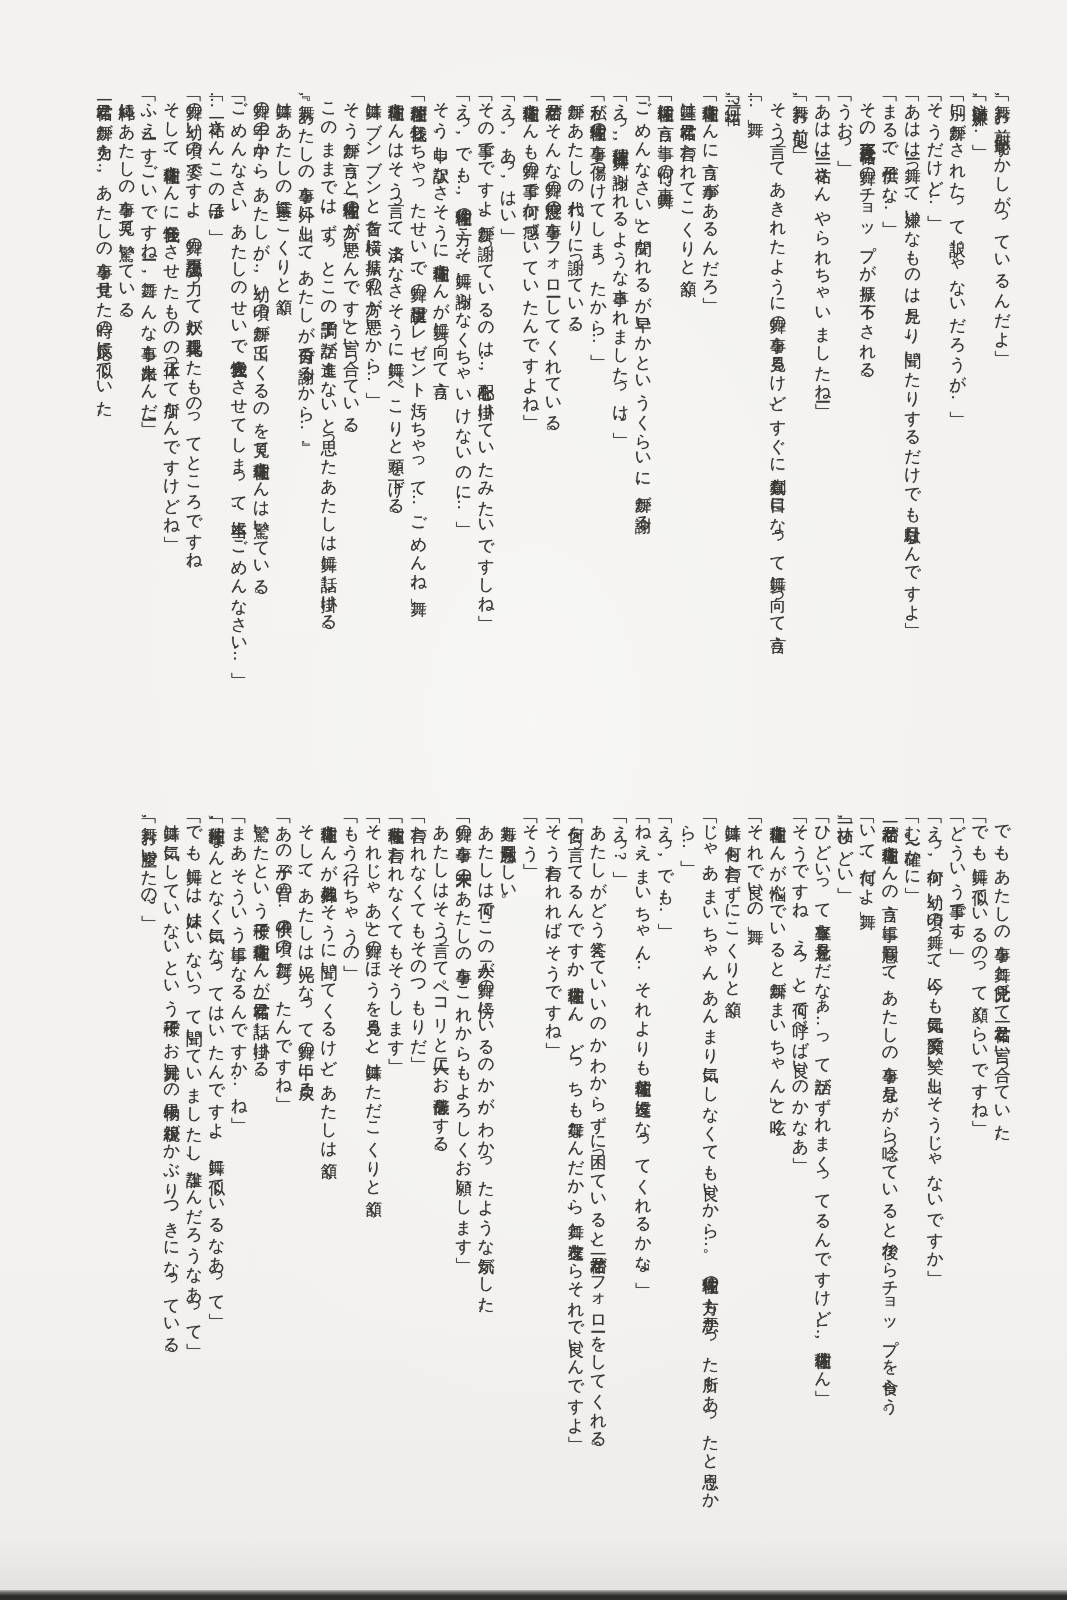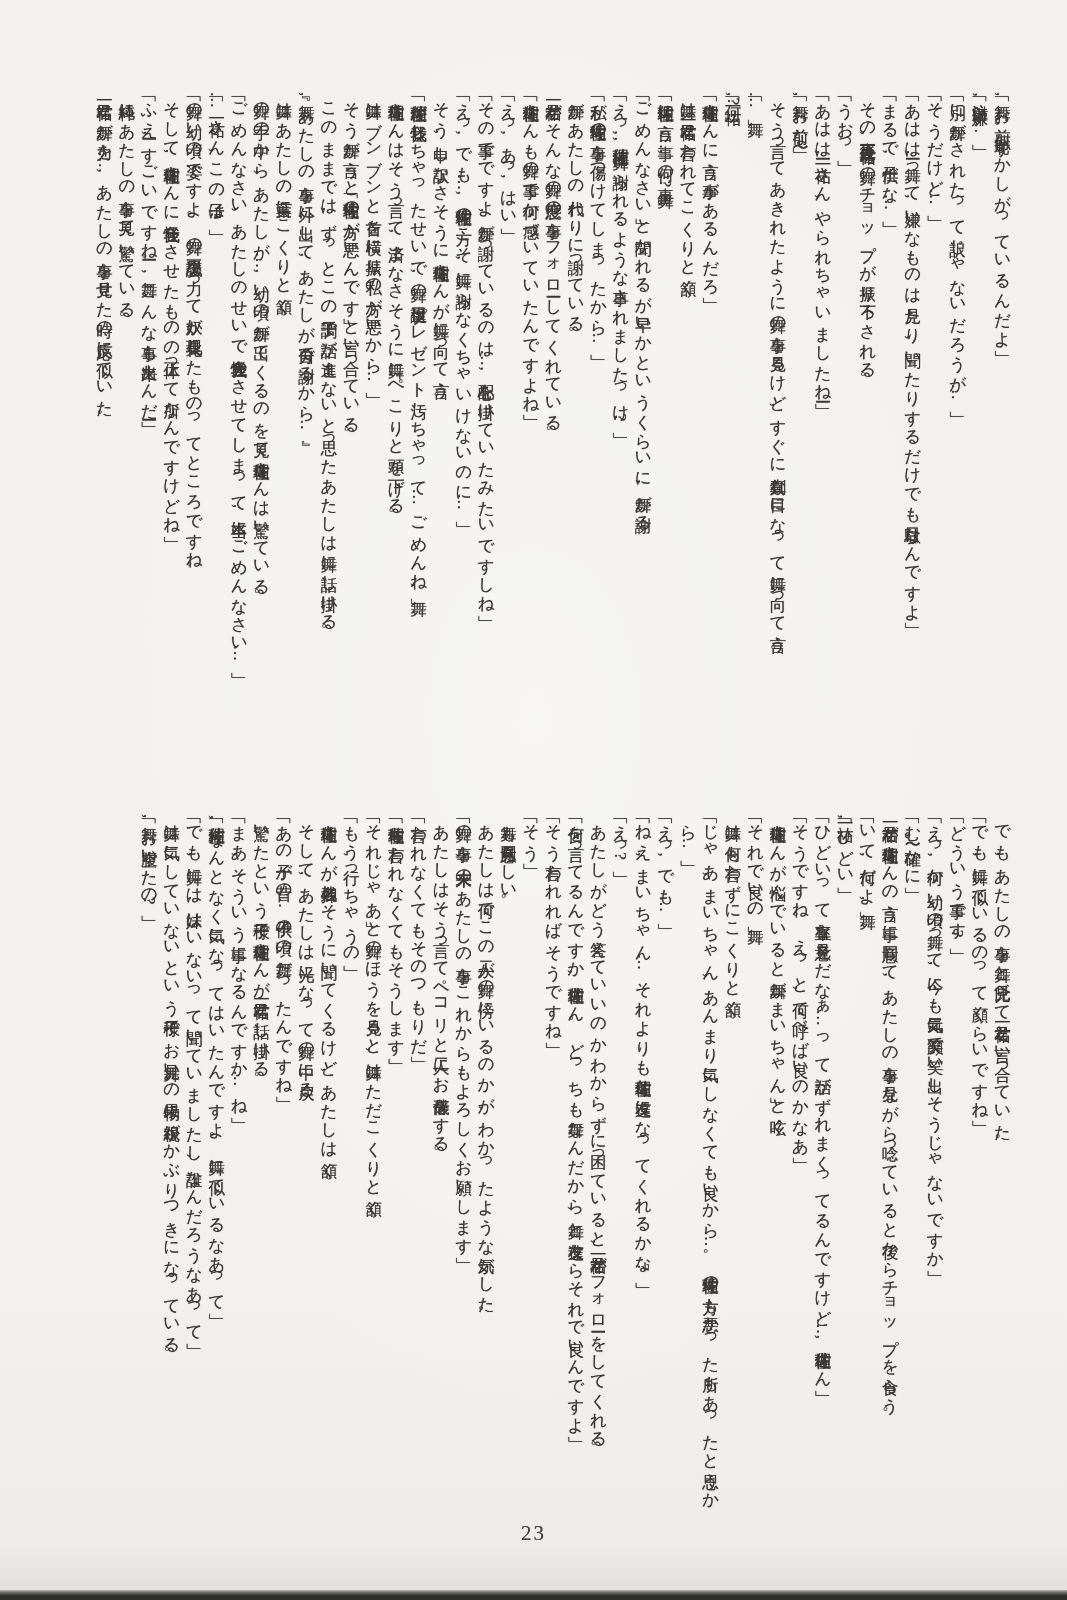--- a/index.html
+++ b/index.html
@@ -142,17 +142,16 @@
       <p class="col">そして,あたしは光になって舞の中に戻る。</p>
       <p class="col">「あの子が昔の…子供の頃の舞だったんですね」</p>
       <p class="col">驚いたという様子で佐祐理さんが祐一君に話し掛ける。</p>
       <p class="col">「まあ,そういう事になるんですか…ね」</p>
       <p class="col">「佐祐理,なんとなく気になってはいたんですよ。舞に似ているなあって」</p>
       <p class="col">「でも,舞には,妹はいないって聞いていましたし,誰なんだろうなあって」</p>
       <p class="col">舞は気にしていないという様子で,お見舞いの果物に視線がかぶりつきになっている。</p>
       <p class="col">「舞,お腹空いたの?」</p>
     </div>
 
-  <div class="page-number">23</div>
 
   <div class="scan-edge"></div>
 
 </div>
 
 </body></html>

